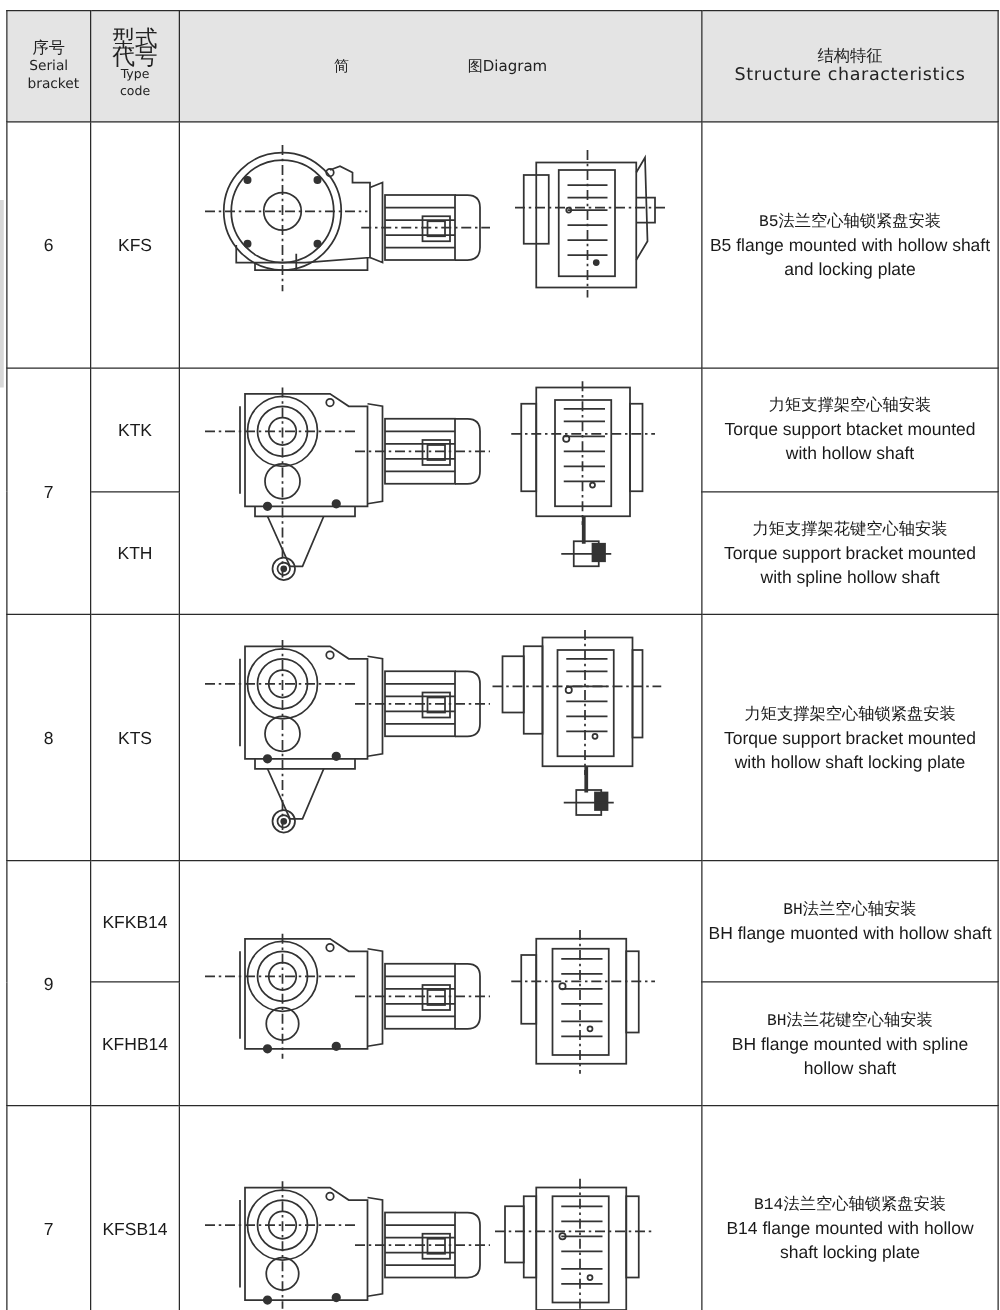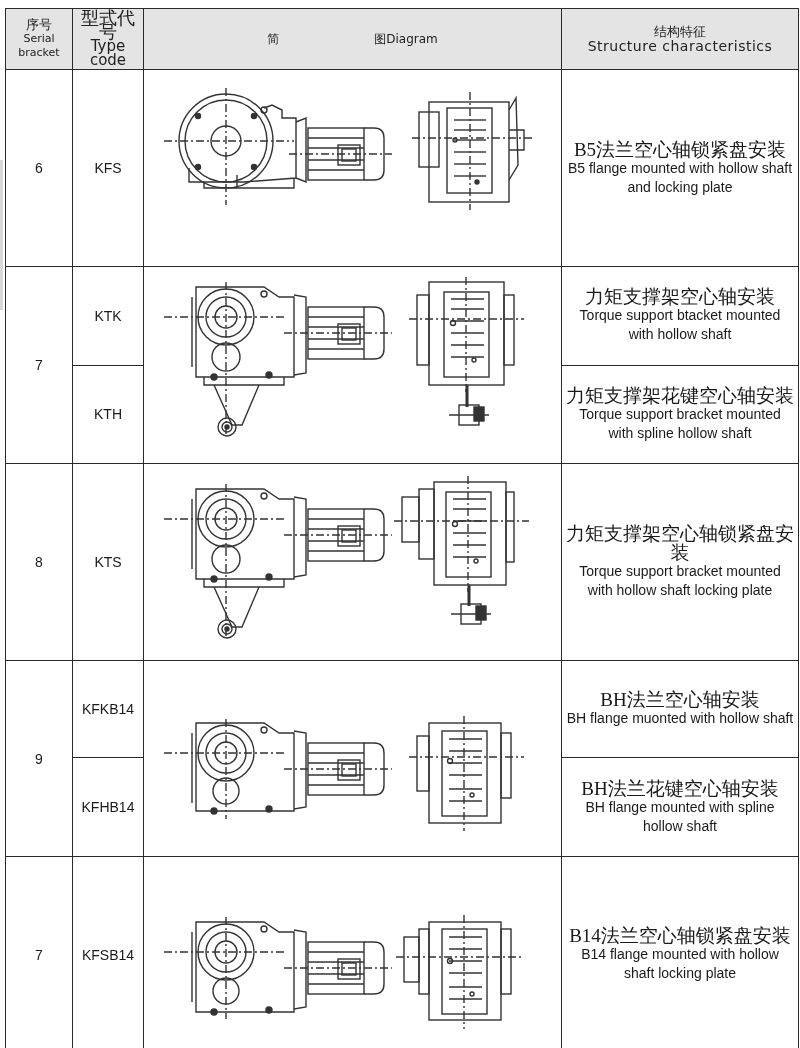--- a/index.html
+++ b/index.html
@@ -7,28 +7,28 @@
   body { position: relative; font-family: "Liberation Sans", "DejaVu Sans", sans-serif; color: #1a1a1a; }
   .edge-mark { position: absolute; left: 0; top: 160px; width: 3px; height: 150px; background: #d8d8d8; }
   table.spec {
     position: absolute; left: 5px; top: 8px;
     width: 793px; border-collapse: collapse; table-layout: fixed;
   }
   table.spec td, table.spec th {
     border: 1.5px solid #2a2a2a; text-align: center; vertical-align: middle;
     font-weight: normal;
   }
-  th { background: #e4e4e4; height: 60px; font-family: "DejaVu Sans", sans-serif; font-size: 11px; line-height: 14px; color: #222; padding: 2px; }
+  th { background: #e4e4e4; height: 60px; font-family: "DejaVu Sans", sans-serif; font-size: 11px; line-height: 14px; color: #222; padding: 16px; }
   th .cn { font-size: 13px; display: block; }
   th.c3 .lab { display: flex; justify-content: center; gap: 95px; font-size: 12px; }
   th.c4 .cn { font-size: 13px; }
   td.num { font-size: 14px; }
   td.code { font-size: 14px; }
   td.desc { font-size: 14px; line-height: 19px; padding: 0 4px; }
-  td.desc .cn { display: block; font-family: Liberation Serif, serif; font-size: 19px; }
+  td.desc .cn { display: block; font-family: Liberation Mono, monospace; font-size: 13px; }
   td.diag { padding: 0; }
   svg { display: block; }
 </style>
 </head>
 <body>
 
 <div class="edge-mark"></div>
 
 <table class="spec">
   <colgroup>
@@ -39,21 +39,21 @@
   </colgroup>
   <thead>
     <tr>
       <th>
         <span class="cn">序号</span>
         <span style="display:block">Serial</span>
         <span style="display:block">bracket</span>
       </th>
       <th>
         <span class="cn" style="font-size:18px">型式代号</span>
-        <span style="display:block;font-size:15px">Type code</span>
+        <span style="display:block;font-size:10px">Type code</span>
       </th>
       <th class="c3">
         <div class="lab">
           <span>简</span>
           <span>图Diagram</span>
         </div>
       </th>
       <th class="c4">
         <span class="cn">结构特征</span>
         <span style="display:block;font-size:14px;letter-spacing:0.5px">Structure characteristics</span>

